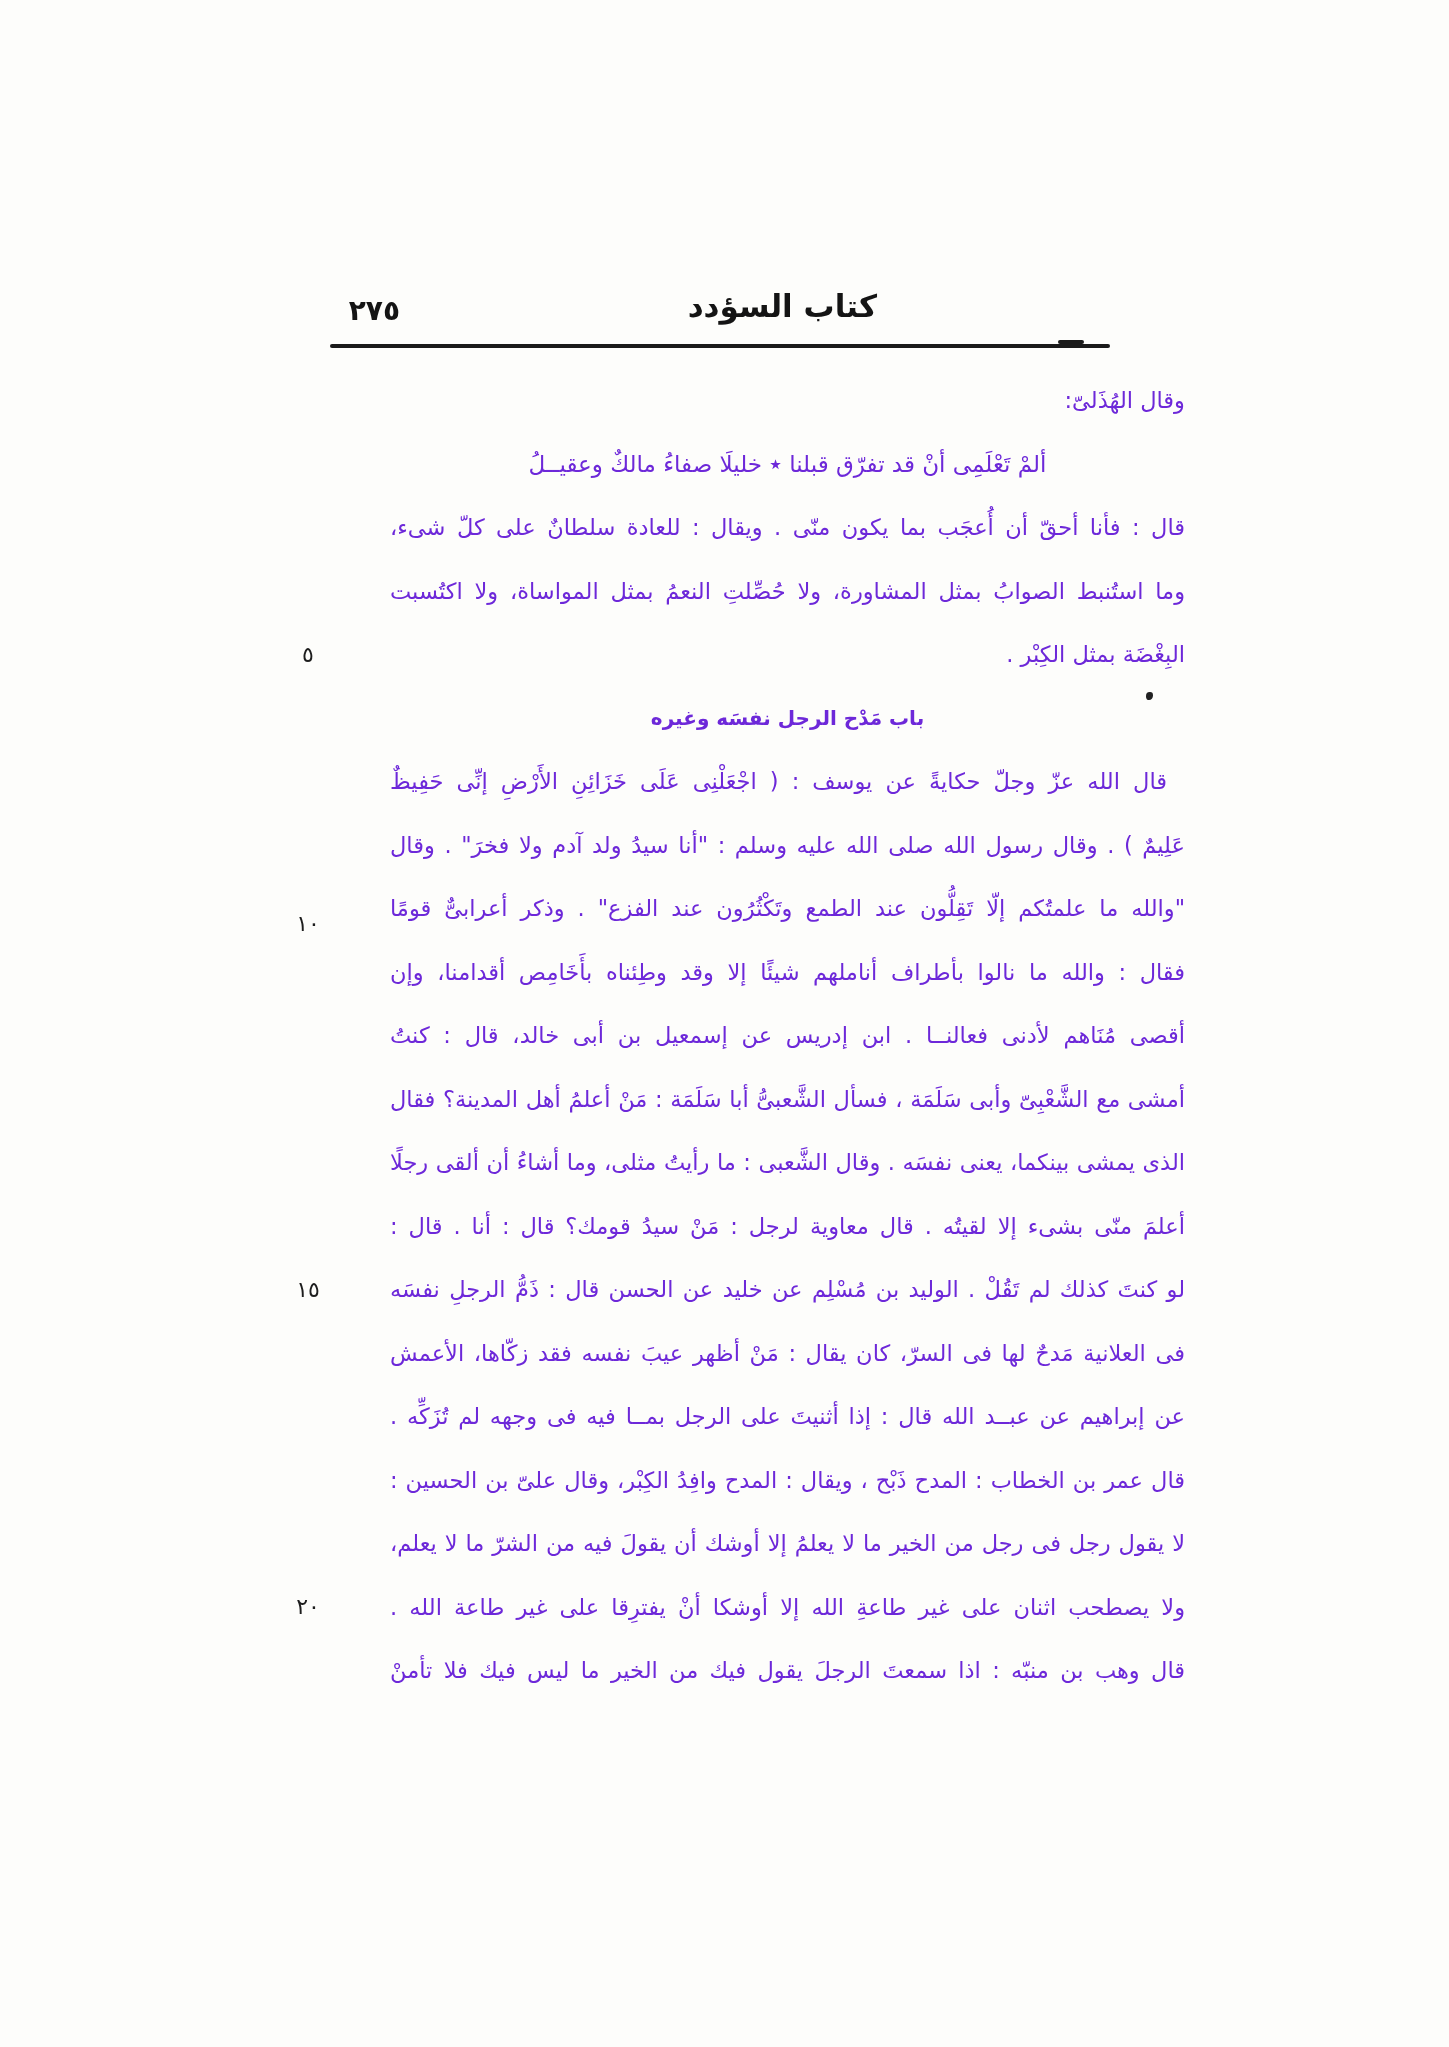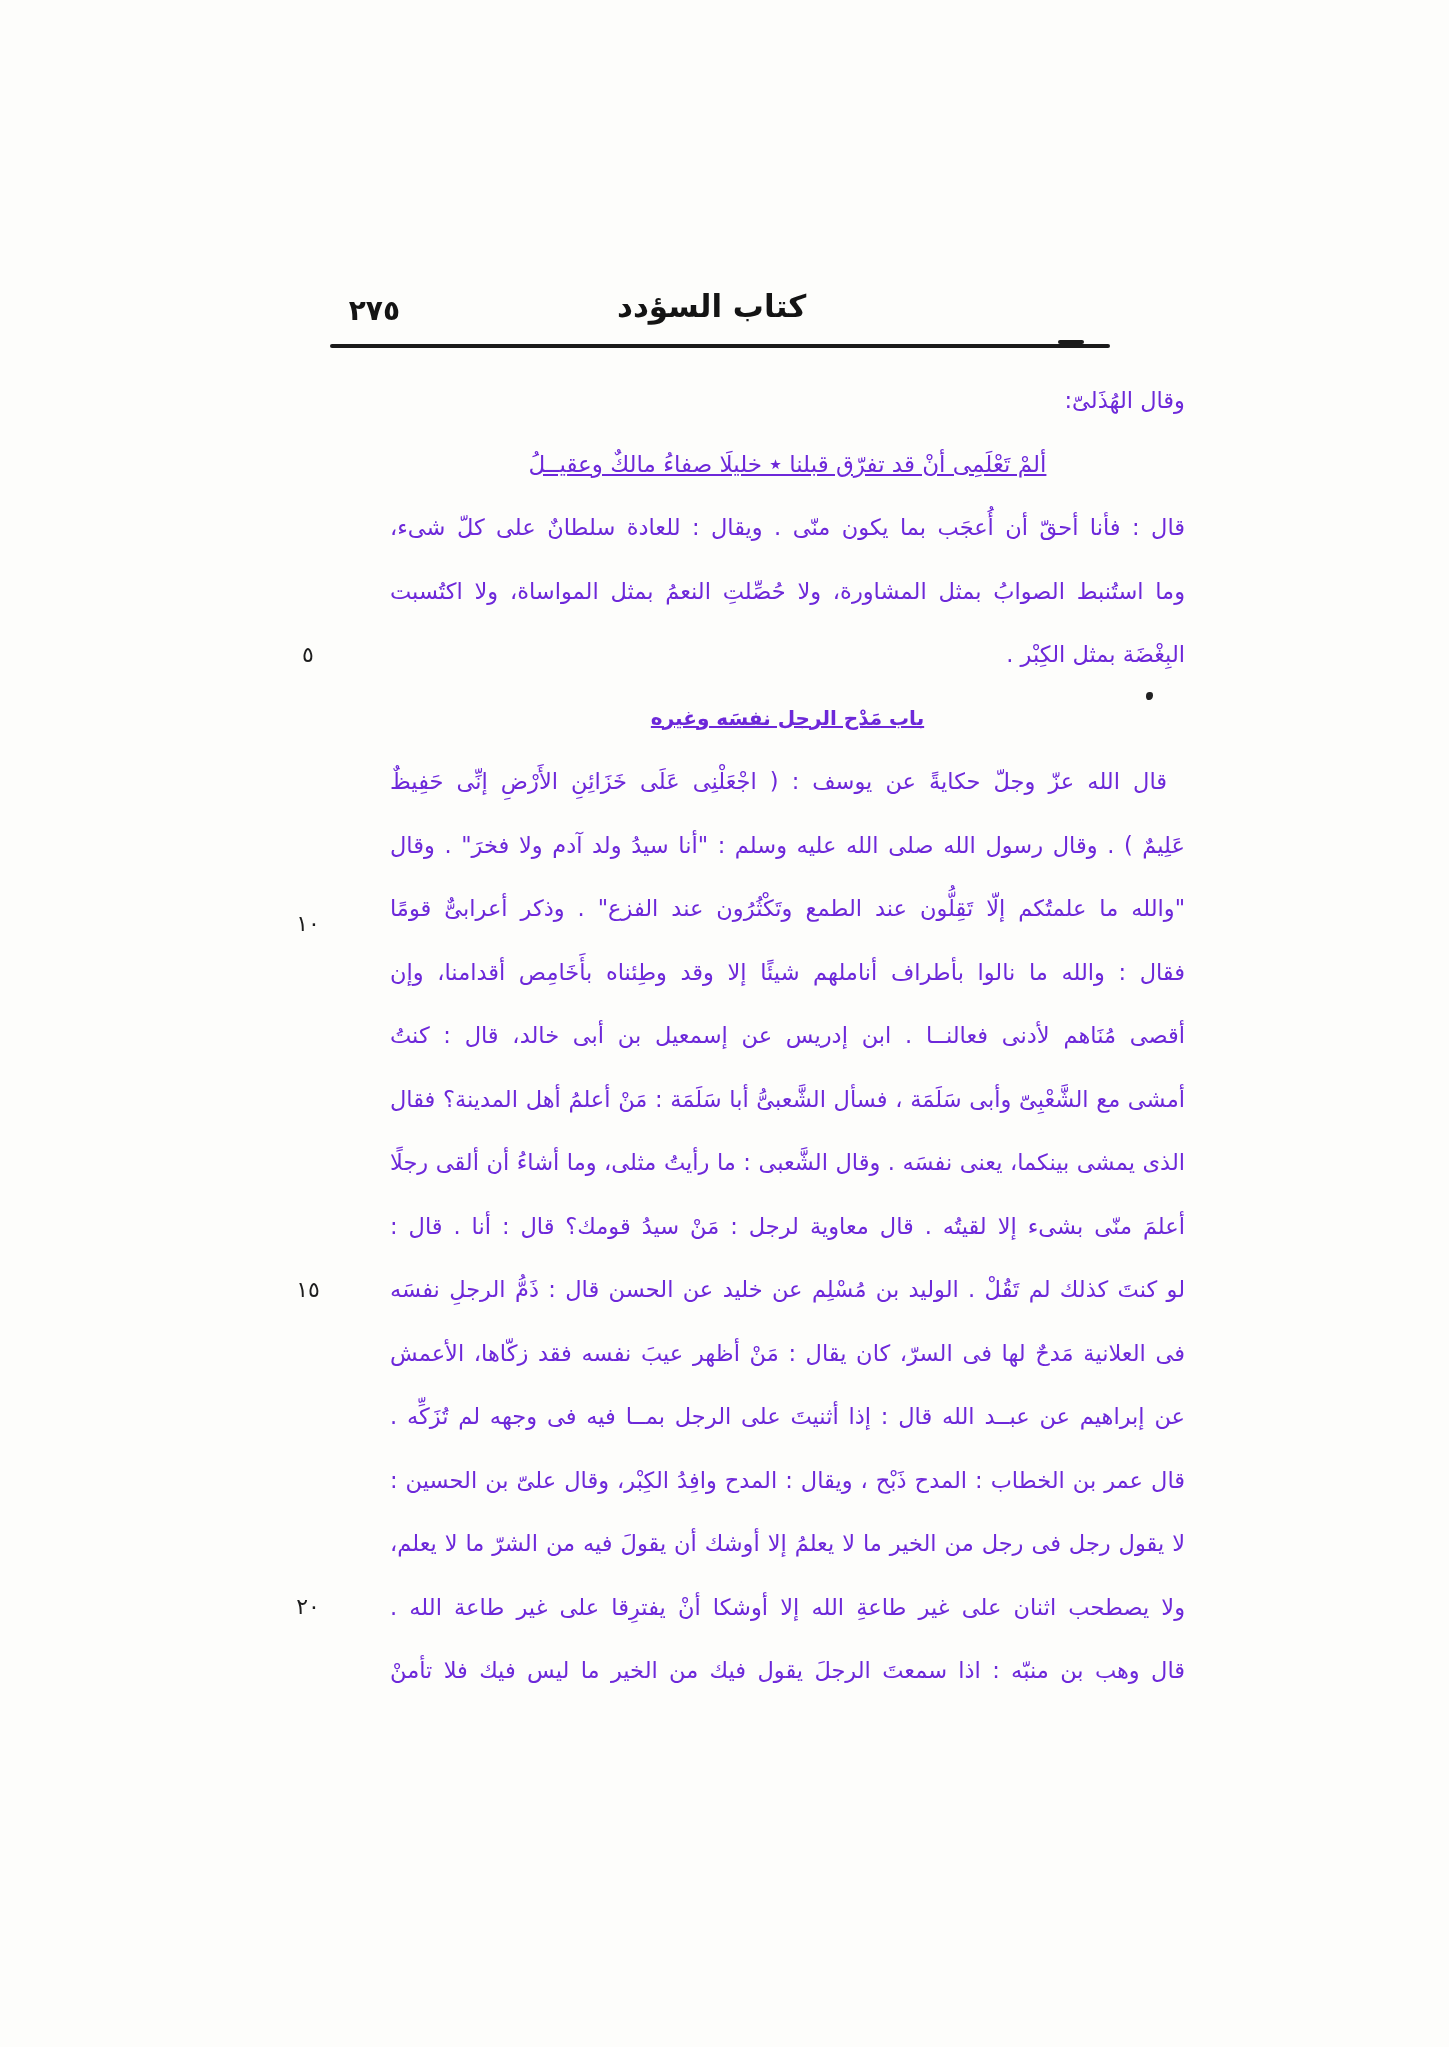--- a/index.html
+++ b/index.html
@@ -8,21 +8,21 @@
     background:#ffffff;
     font-family:"DejaVu Sans", sans-serif;
   }
   .page{
     position:relative;width:1449px;height:2047px;
     background:#fdfdfb;color:#191919;overflow:hidden;
   }
   
   .book-title{
     position:absolute;top:288px;left:617px;width:260px;
-    text-align:left;direction:rtl;
+    text-align:right;direction:rtl;
     font-size:31px;font-weight:bold;color:#141414;
     white-space:nowrap;
   }
   .page-number{
     position:absolute;top:294px;left:330px;width:70px;
     direction:rtl;
     font-size:28px;font-weight:bold;color:#141414;
   }
   .head-rule{
     position:absolute;top:344px;left:330px;width:780px;height:4px;
@@ -34,21 +34,21 @@
   }
   
   .text-block{
     position:absolute;top:369px;right:264px;width:795px;
     direction:rtl;
     font-size:22.5px;line-height:63.5px;color:#6d28d9;
   }
   .line{height:63.5px;overflow:hidden;}
   .l-just{text-align:justify;text-align-last:justify;text-justify:inter-word;}
   .l-right{text-align:right;}
-  .l-center{text-align:center;text-decoration:underline;}
+  .l-center{text-align:center;}
   .l-indent{padding-right:18px;}
   .l-heading{font-weight:bold;font-size:20px;}
   .l-verse{font-size:23px;}
   
   .margin-num{
     position:absolute;left:282px;width:52px;height:63px;
     text-align:center;direction:rtl;
     font-size:22px;color:#1d1d1d;line-height:63px;
   }
   

